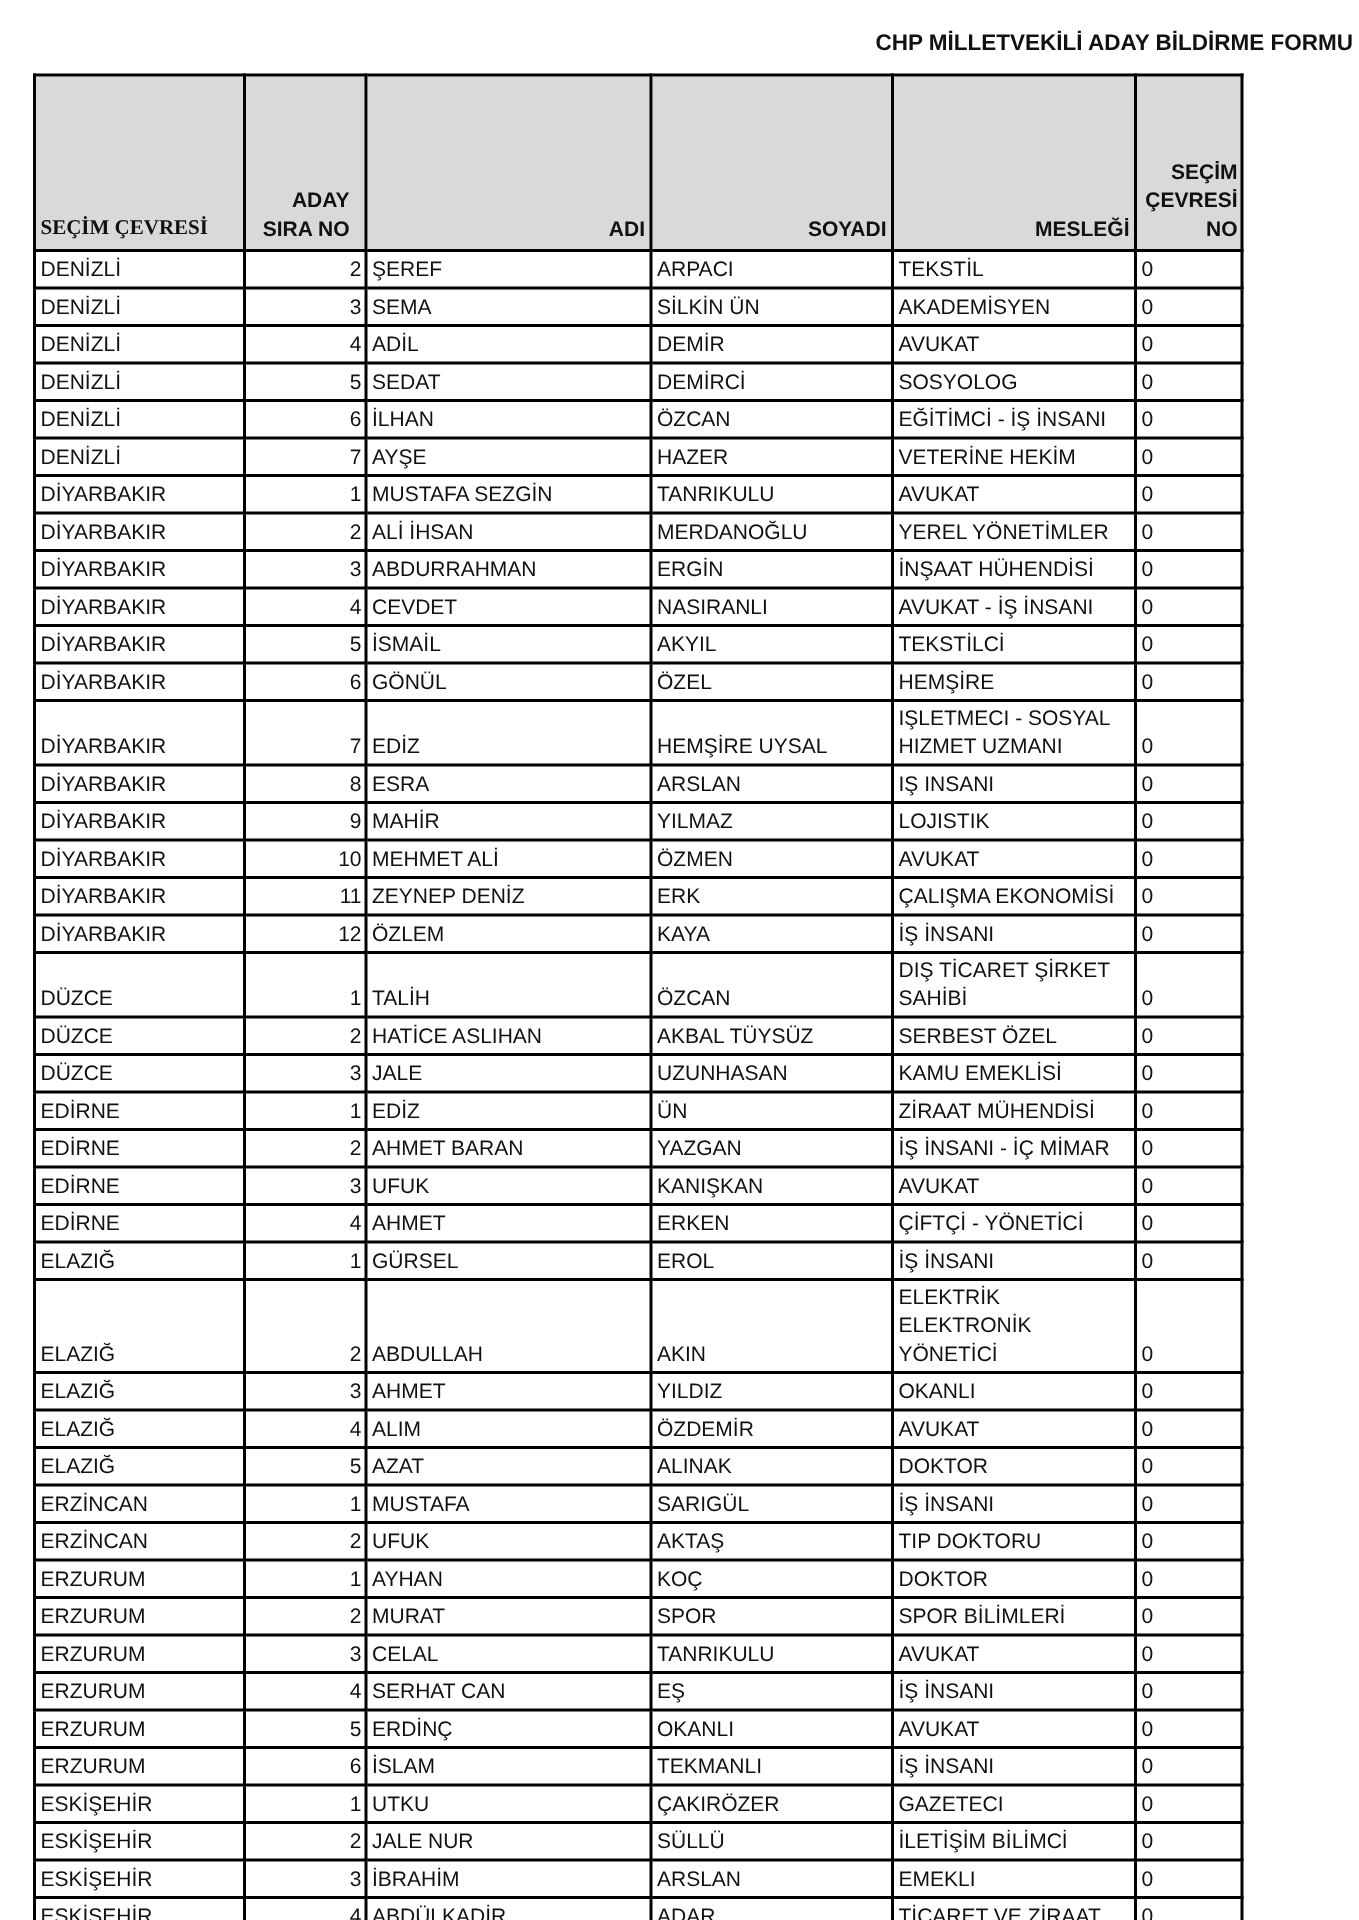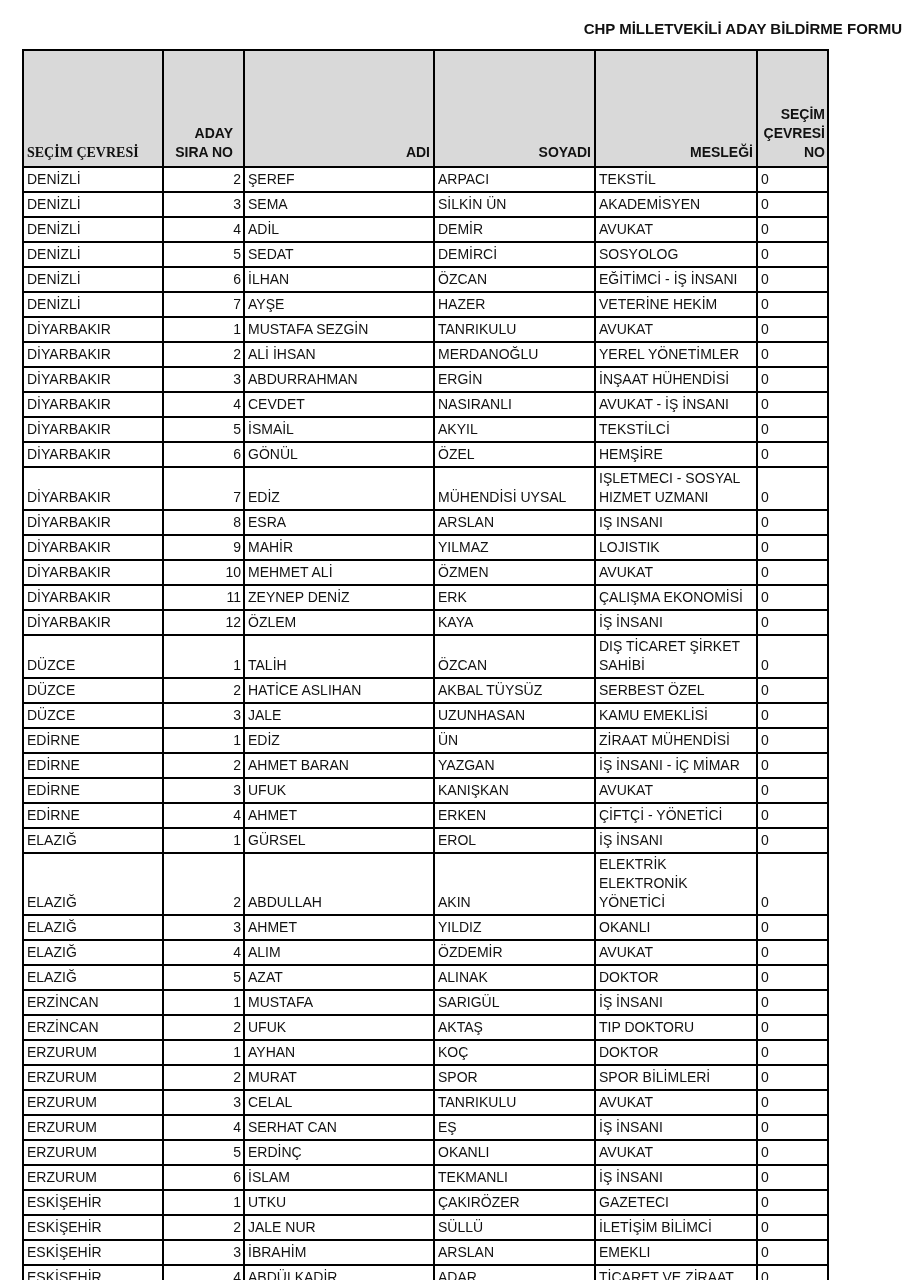--- a/index.html
+++ b/index.html
@@ -197,21 +197,21 @@
           <td class="col-1">6</td>
           <td class="col-2">GÖNÜL</td>
           <td class="col-3">ÖZEL</td>
           <td class="col-4">HEMŞİRE</td>
           <td class="col-5">0</td>
         </tr>
         <tr>
           <td class="col-0">DİYARBAKIR</td>
           <td class="col-1">7</td>
           <td class="col-2">EDİZ</td>
-          <td class="col-3">MÜHENDİSİ UYSAL</td>
+          <td class="col-3">HEMŞİRE UYSAL</td>
           <td class="col-4">IŞLETMECI - SOSYAL HIZMET UZMANI</td>
           <td class="col-5">0</td>
         </tr>
         <tr>
           <td class="col-0">DİYARBAKIR</td>
           <td class="col-1">8</td>
           <td class="col-2">ESRA</td>
           <td class="col-3">ARSLAN</td>
           <td class="col-4">IŞ INSANI</td>
           <td class="col-5">0</td>

